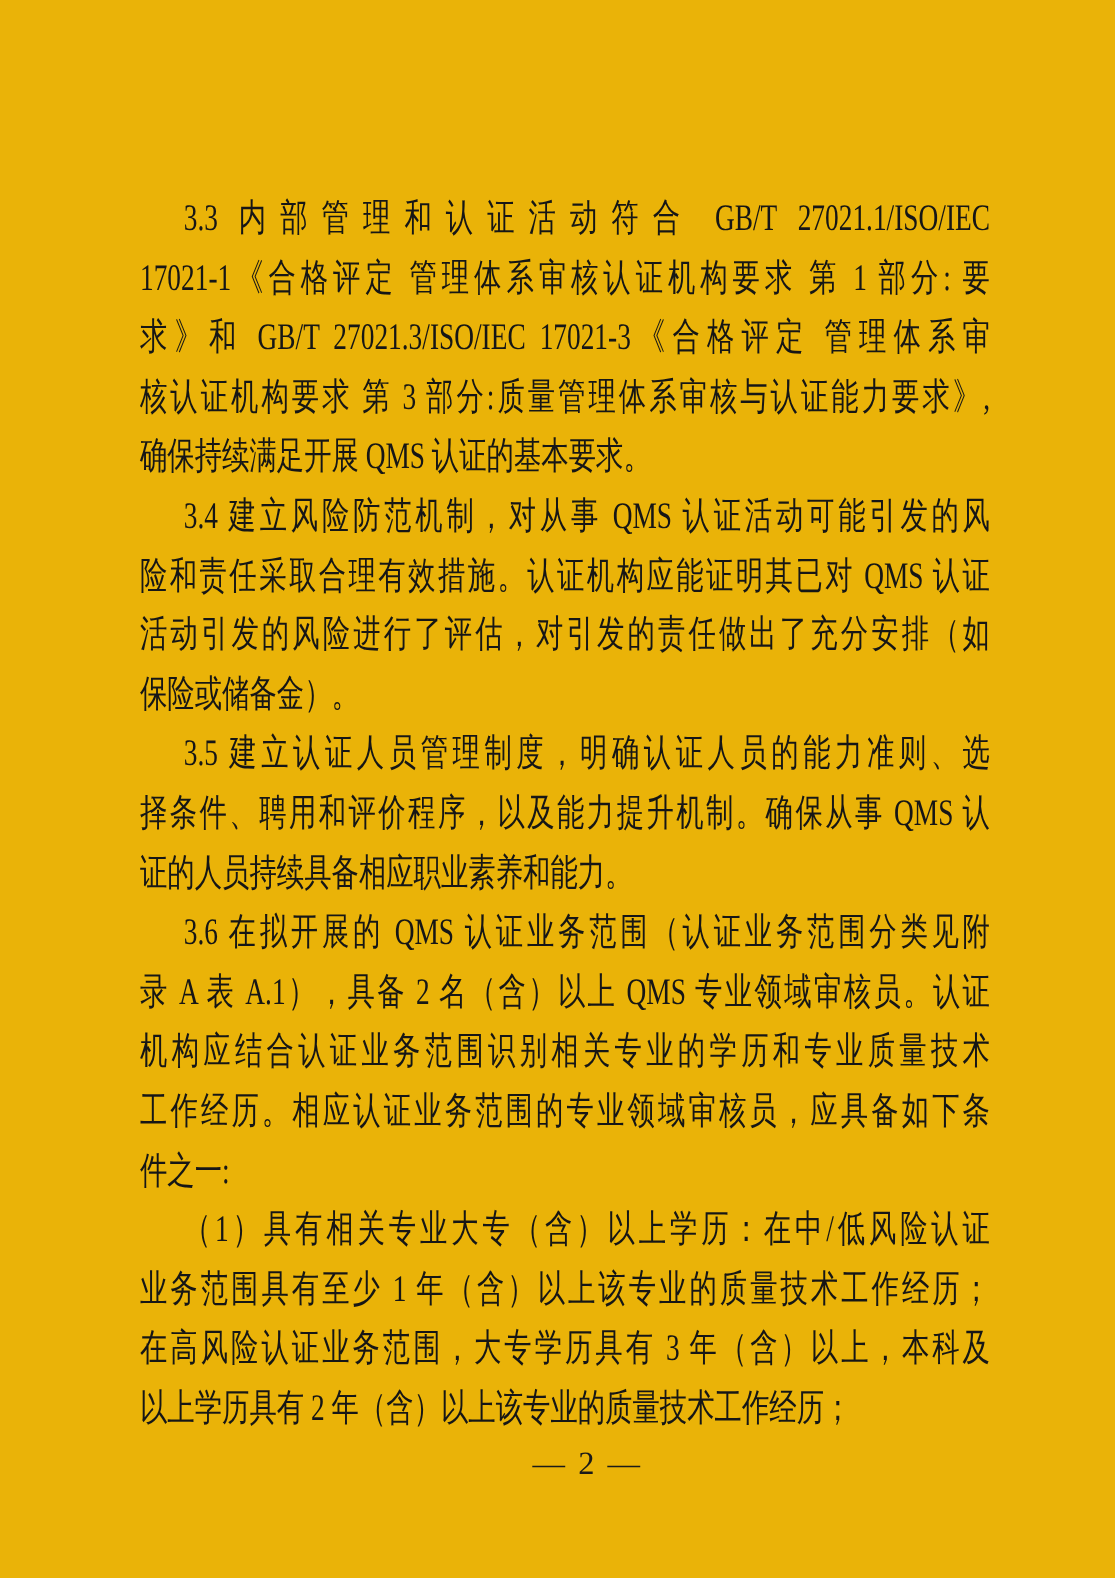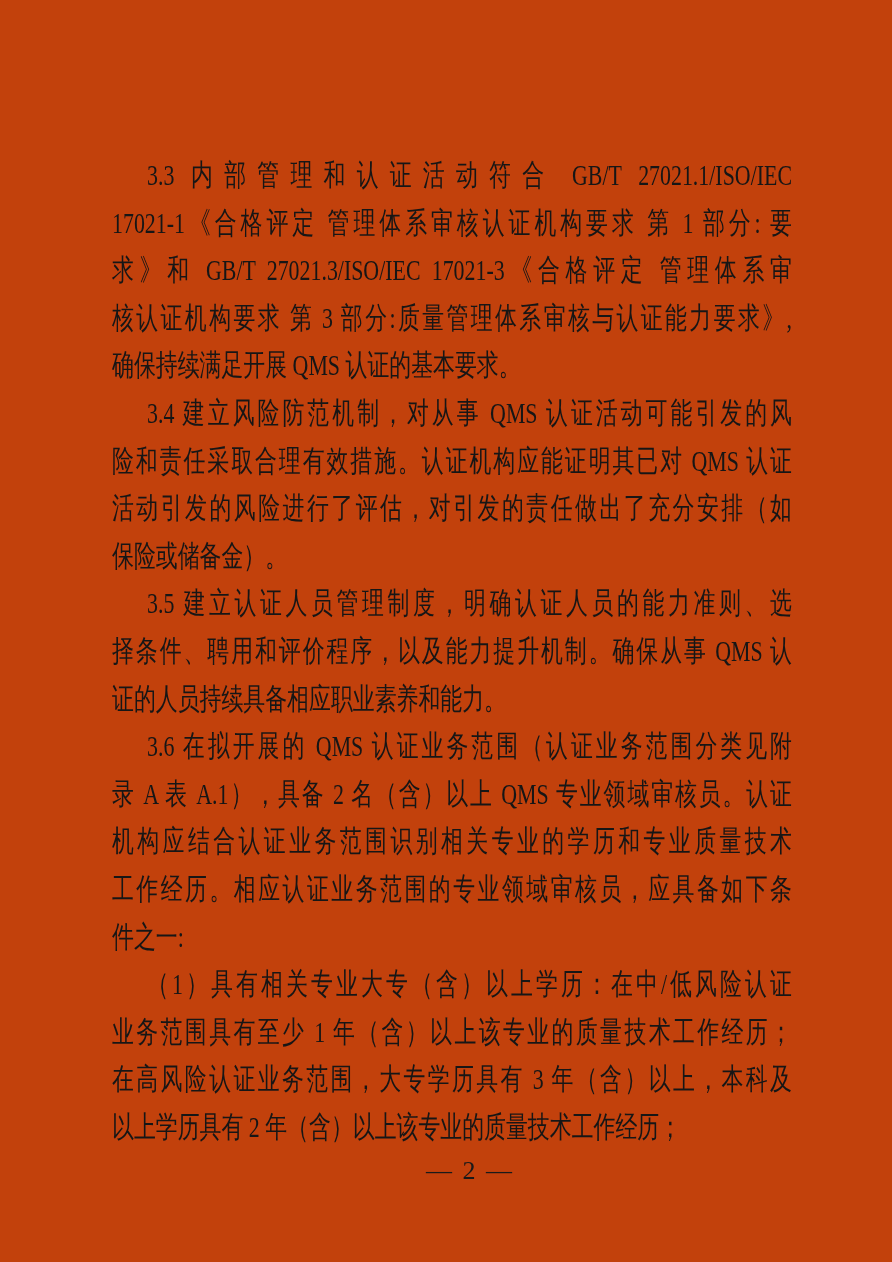--- a/index.html
+++ b/index.html
@@ -9,21 +9,21 @@
     width: 892px;
     height: 1262px;
     position: relative;
     overflow: hidden;
     font-family: "Liberation Serif", "DejaVu Serif", serif;
     color: #161616;
   }
   .page {
     position: absolute;
     inset: 0;
-    background: #c2410c;
+    background: #eab308;
   }
   
   .body-text {
     position: absolute;
     left: 112px;
     top: 151px;
     width: 932px;
     transform: scaleX(0.7296);
     transform-origin: 0 0;
     font-size: 30px;

